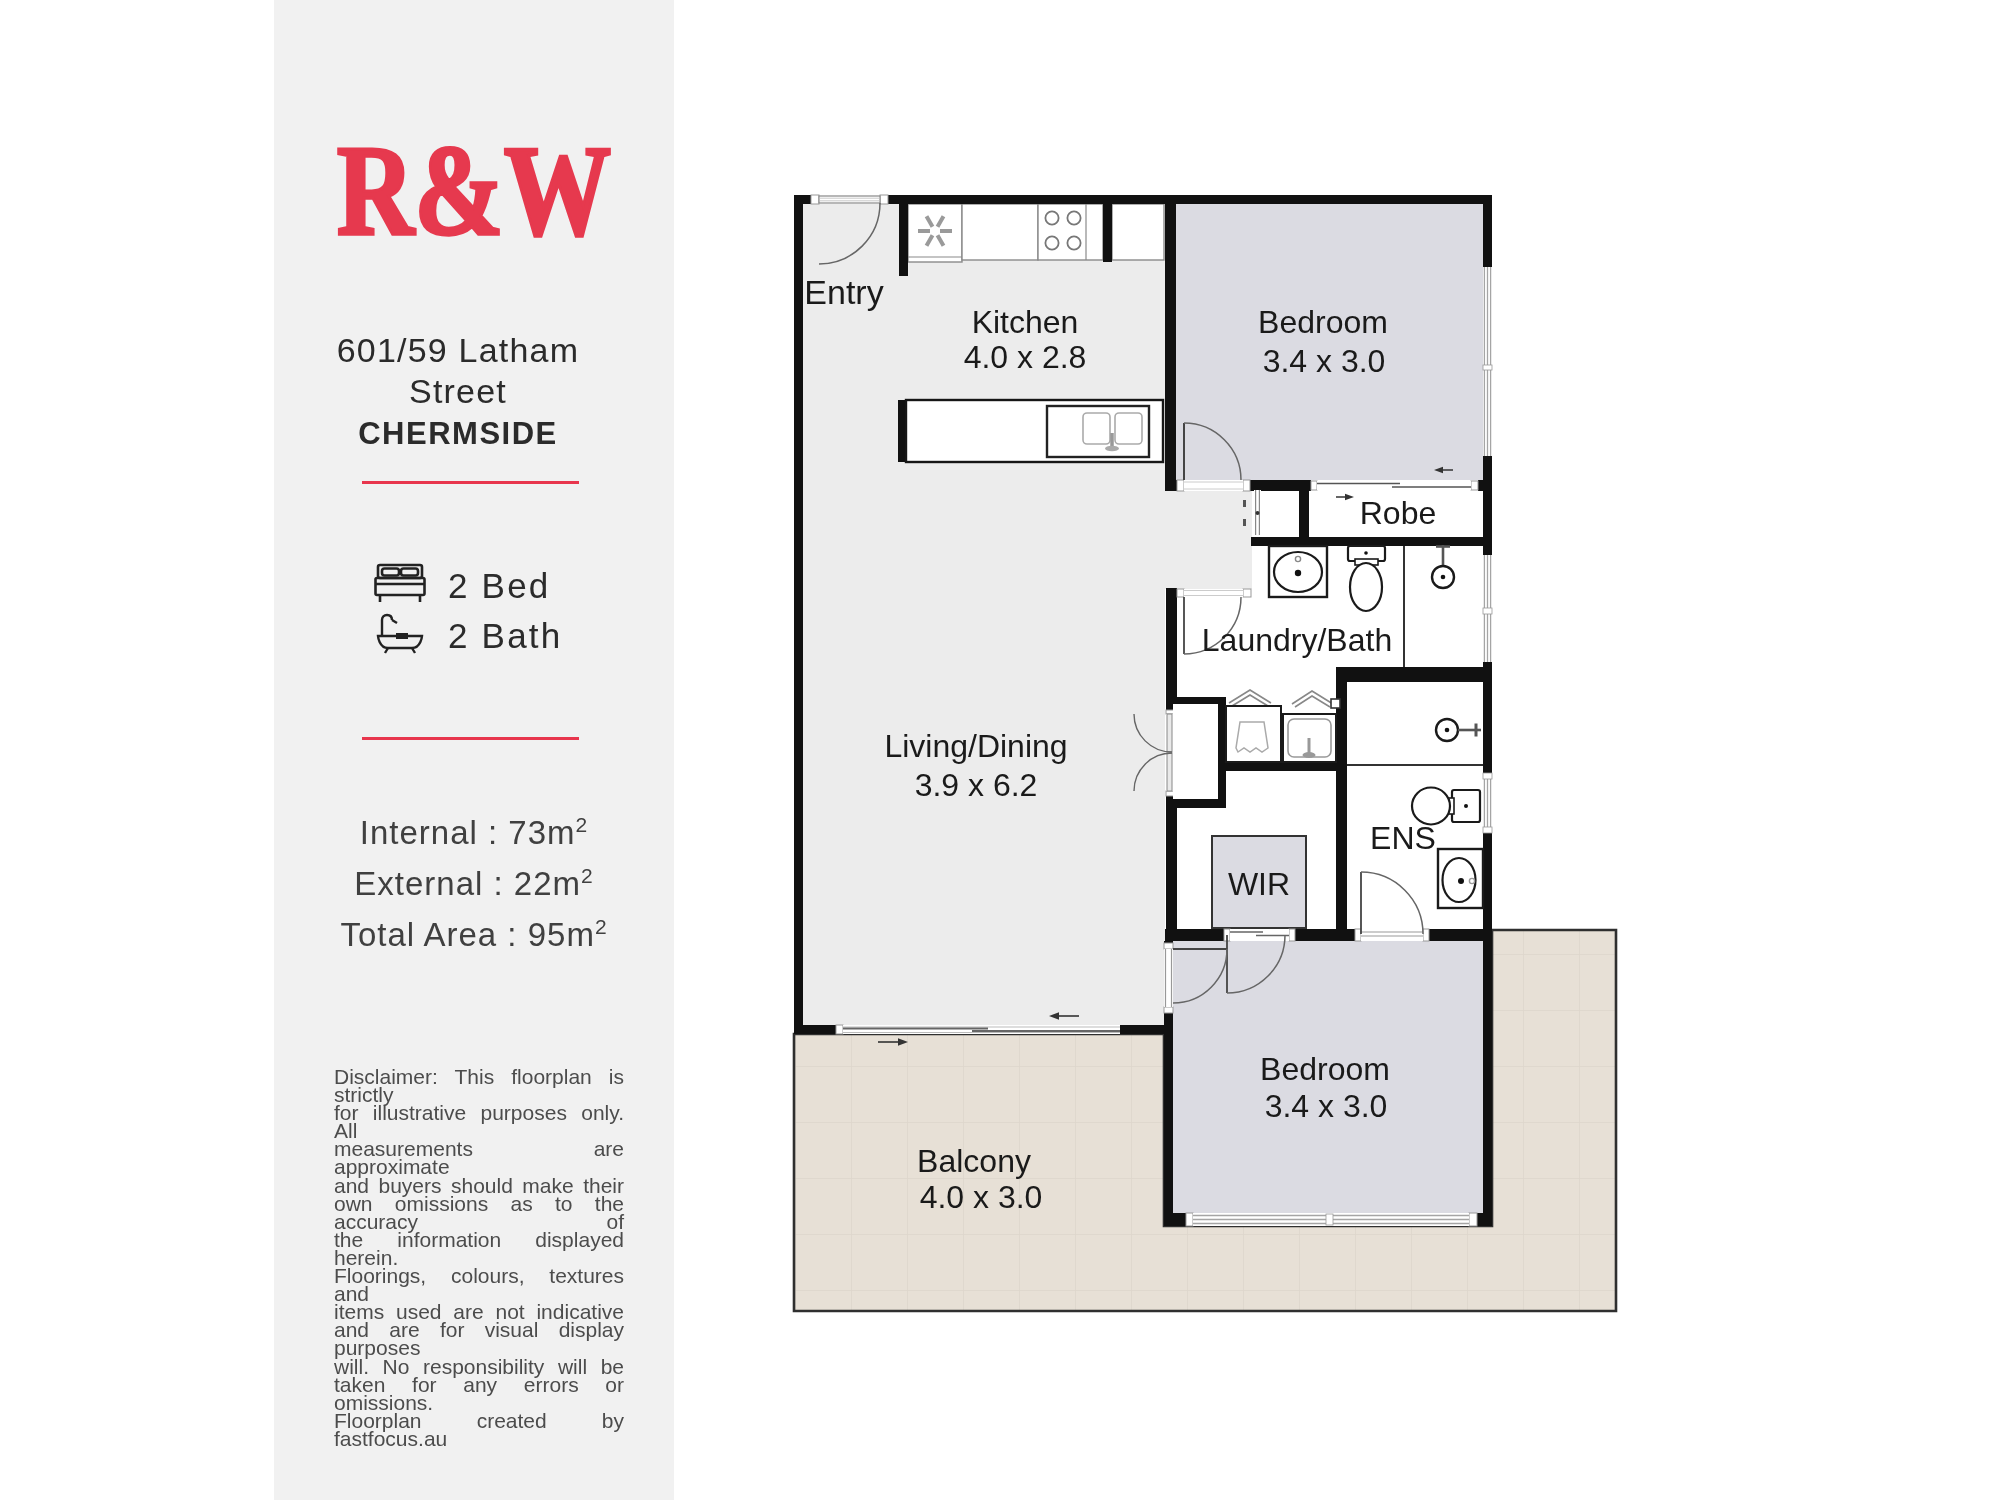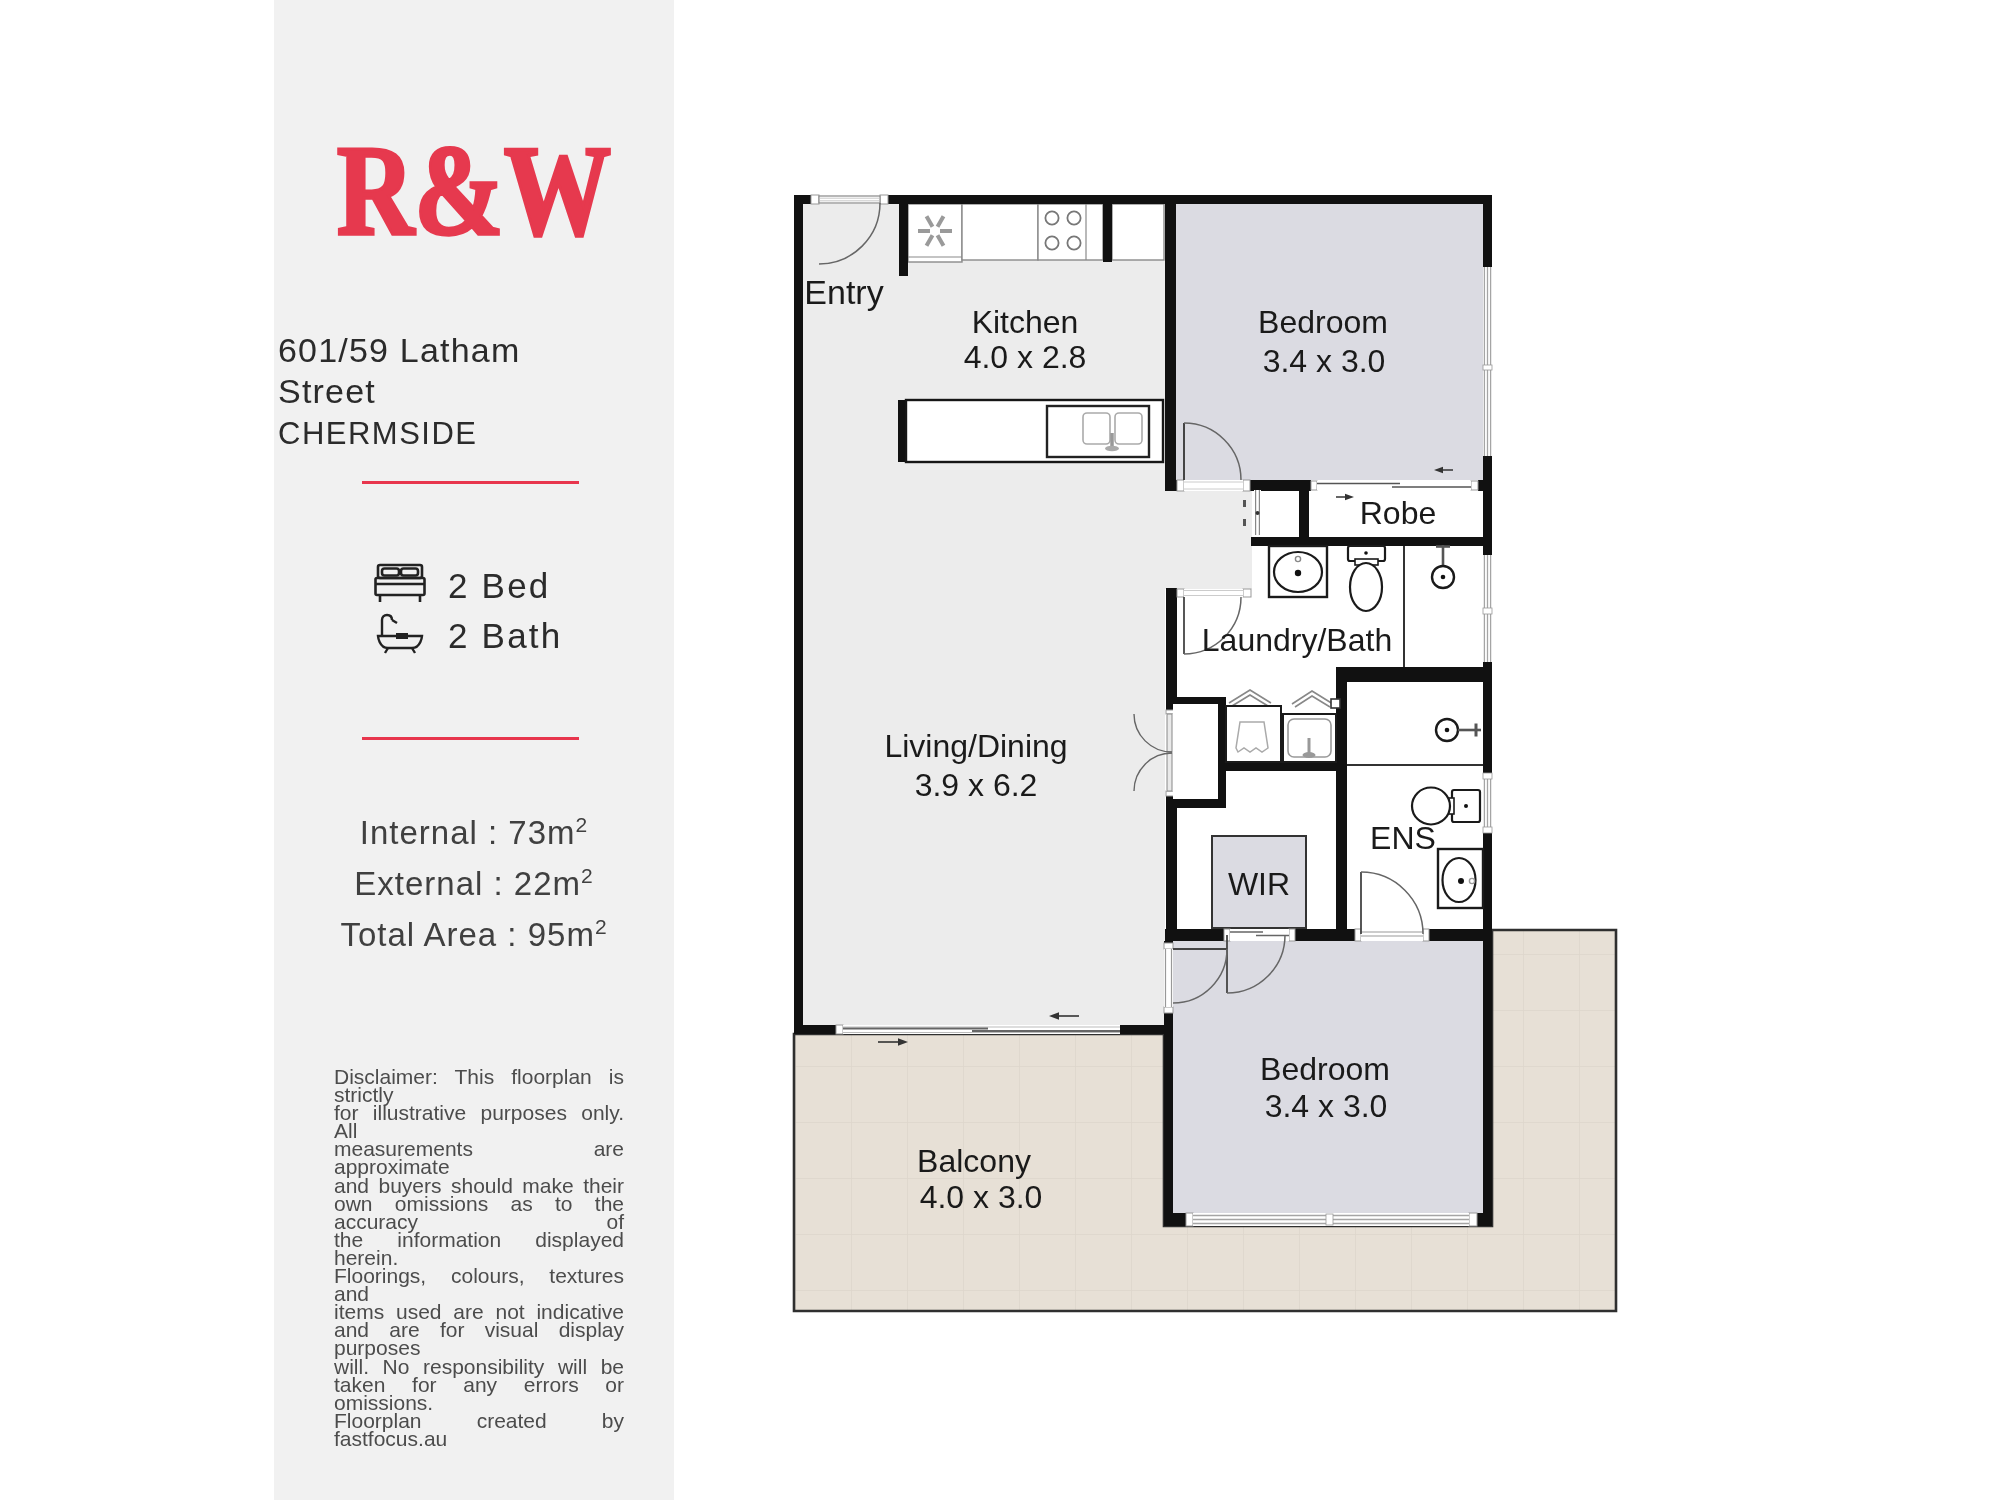--- a/index.html
+++ b/index.html
@@ -1,21 +1,21 @@
 <!DOCTYPE html>
 <html><head>
 <meta charset="utf-8">
 <style>
   html,body{margin:0;padding:0;}
   *{-webkit-font-smoothing:antialiased;}
   body{width:2000px;height:1500px;background:#ffffff;font-family:"Liberation Sans",sans-serif;position:relative;overflow:hidden;}
   .abs{position:absolute;}
   #sidebar{position:absolute;left:250px;top:0;width:400px;height:1500px;background:#f1f1f1;margin-left:24px;}
-  .addr{position:absolute;left:4px;top:330px;width:336px;text-align:left;font-size:34px;line-height:41px;color:#2b2b2b;letter-spacing:1.2px;}
-  .addr b{font-size:31px;letter-spacing:1.5px;font-weight:normal;}
+  .addr{position:absolute;left:16px;top:330px;width:336px;text-align:center;font-size:34px;line-height:41px;color:#2b2b2b;letter-spacing:1.2px;}
+  .addr b{font-size:31px;letter-spacing:1.5px;font-weight:bold;}
   .redline{position:absolute;left:88px;width:217px;height:3px;background:#e8364d;}
   .amen{position:absolute;left:100px;top:560px;color:#2b2b2b;font-size:35px;letter-spacing:2.2px;}
   .amenrow{display:flex;align-items:flex-end;height:46px;margin-bottom:4px;}
   .amenrow .ic{width:52px;height:44px;margin-right:22px;}
   .areas{position:absolute;left:0;top:803px;width:400px;text-align:center;font-size:33px;line-height:43px;color:#404040;letter-spacing:1px;}
   .areas sup{font-size:21px;}
   .disc{position:absolute;left:60px;top:1068px;width:290px;font-size:21px;line-height:18.1px;color:#4c4c4c;text-align:justify;}
   .disc div{text-align:justify;text-align-last:justify;}
 </style>
 </head>

